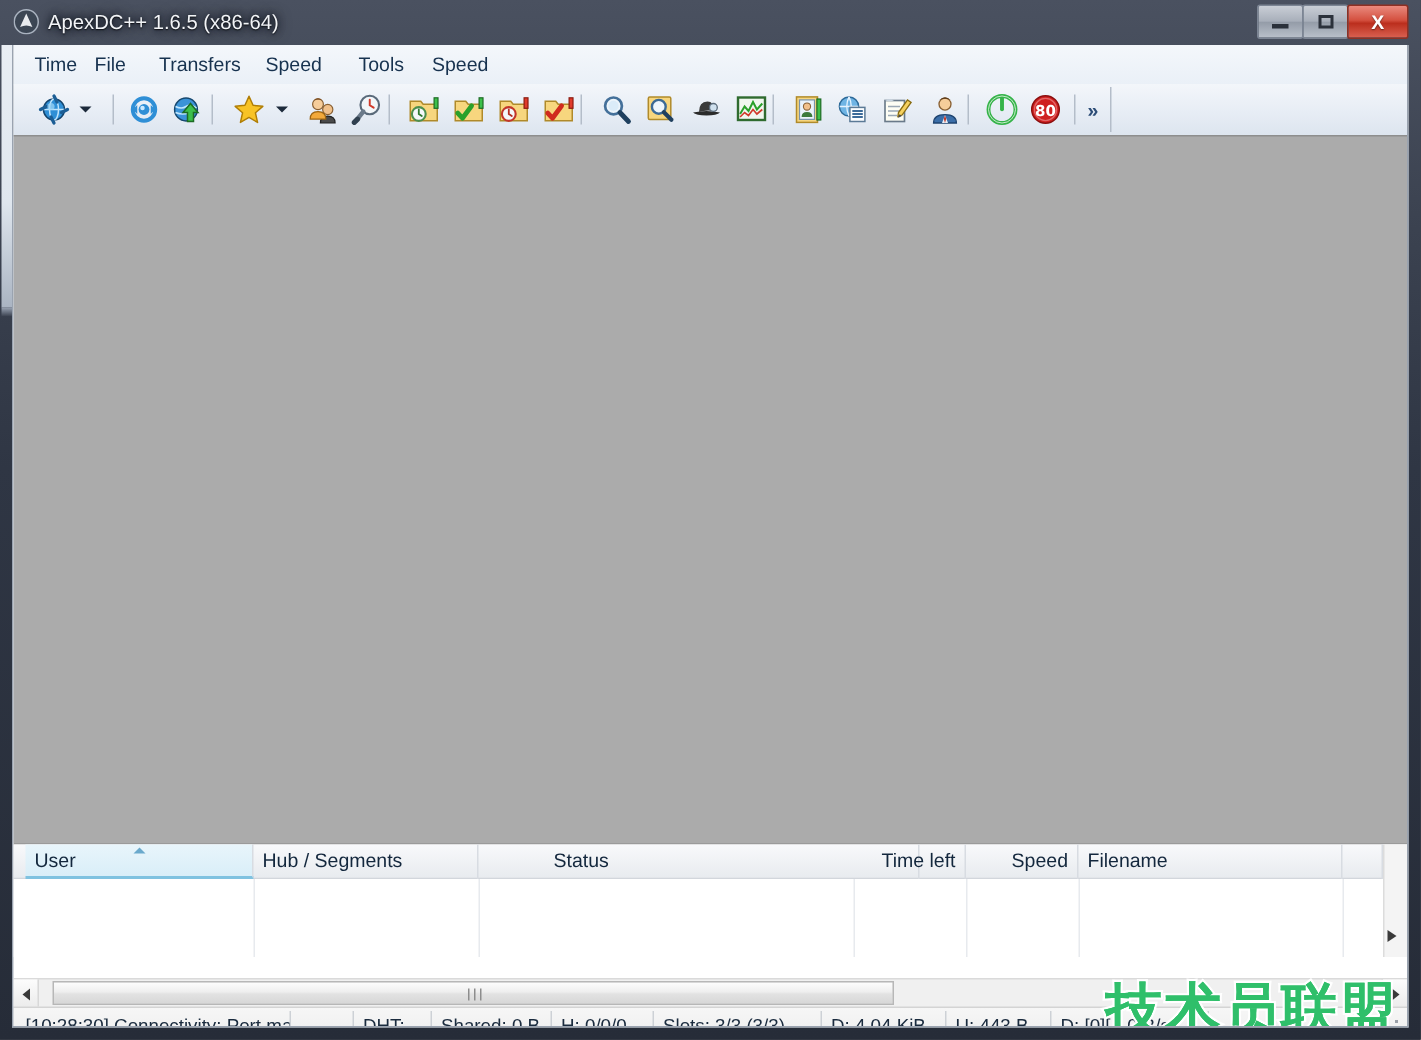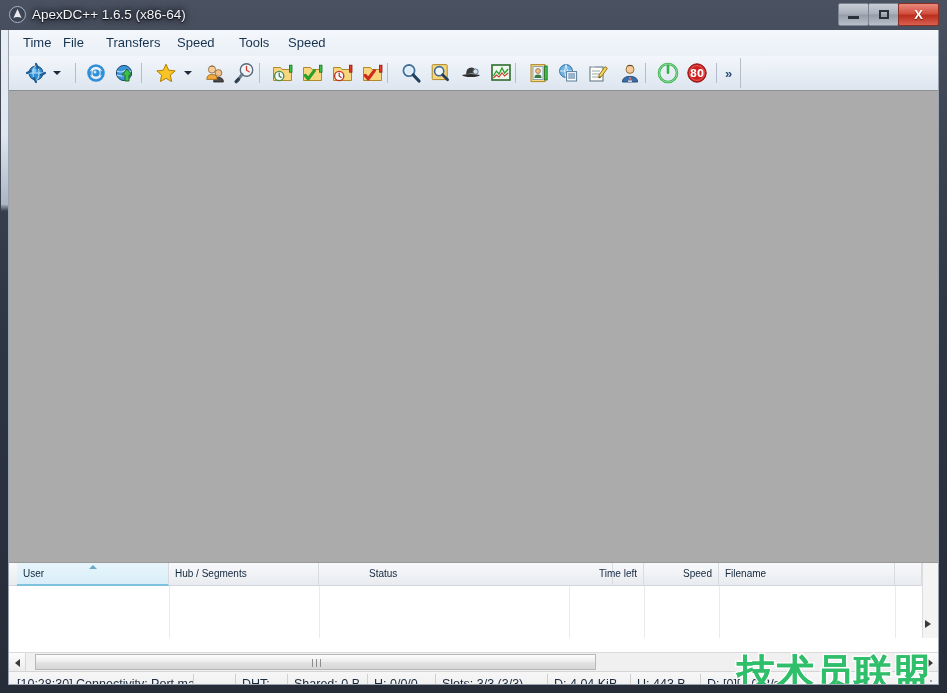--- a/index.html
+++ b/index.html
@@ -104,21 +104,21 @@
   
   #transfers{
     position:absolute;left:0;top:532px;width:929px;height:90px;
     background:#ffffff;border-top:1px solid #9a9a9a;box-sizing:border-box;
   }
   #tv-header{position:absolute;left:0;top:0;width:929px;height:23px;
     background:linear-gradient(180deg,#f8f9fb 0%,#f0f2f5 50%,#e8ebef 100%);
     border-bottom:1px solid #d2d6dc;box-sizing:border-box;}
   .th{
     position:absolute;top:0;height:23px;line-height:22px;box-sizing:border-box;
-    font-size:10px;color:#13273d;border-right:1px solid #d8dce2;
+    font-size:13px;color:#13273d;border-right:1px solid #d8dce2;
     padding:0 6px;white-space:nowrap;overflow:hidden;cursor:default;
   }
   .th.sorted{
     background:linear-gradient(180deg,#e8f5fb 0%,#d9eef8 100%);
     border-bottom:2px solid #7fc2e0;
   }
   .th.right{text-align:right;}
   .sortarrow{
     position:absolute;left:50%;top:2px;margin-left:-4px;width:0;height:0;
     border-left:4px solid transparent;border-right:4px solid transparent;border-bottom:4px solid #6aa9cc;

